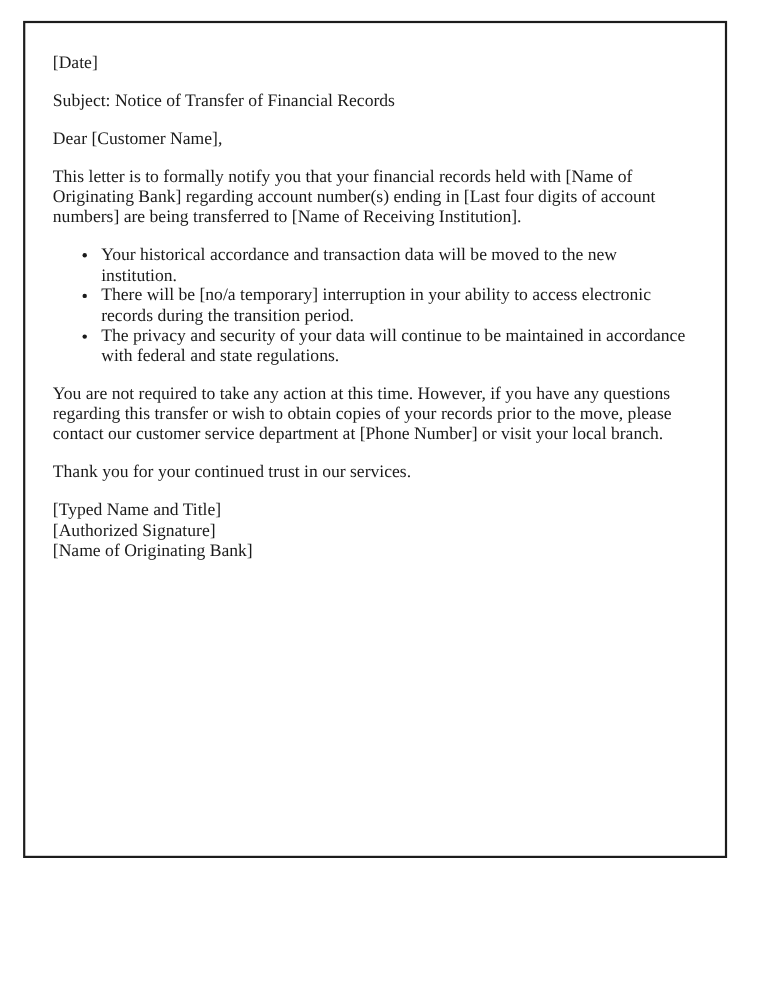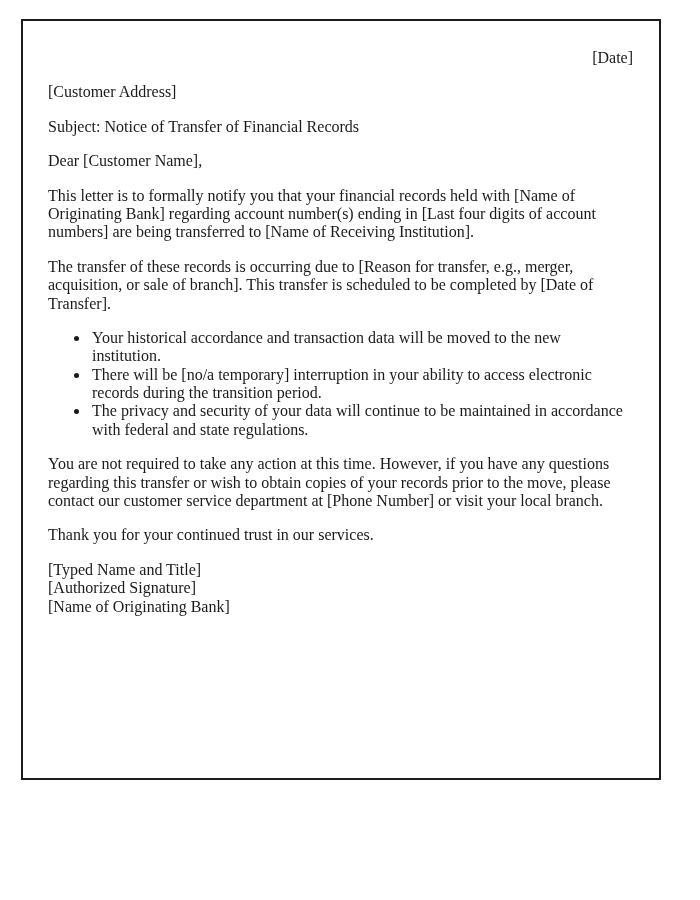--- a/index.html
+++ b/index.html
@@ -28,21 +28,20 @@
   }
   .letter-body {
     font-size: 16px;
     line-height: 1.15;
   }
   .letter-body p {
     margin: 16px 0;
   }
   .letter-body p:first-child {
     margin-top: 0;
-    text-align: right;
   }
   .line {
     display: block;
   }
   .subject {
     font-weight: normal;
   }
   ul.notice-list {
     margin: 16px 0;
     padding-left: 42px;
@@ -54,30 +53,28 @@
 </style>
 </head>
 <body>
 
 <div class="letter-frame">
   <div class="letter-body">
 
     <p>[Date]</p>
 
     <p>
-      <span class="line">[Customer Address]</span>
     </p>
 
     <p class="subject">Subject: Notice of Transfer of Financial Records</p>
 
     <p>Dear [Customer Name],</p>
 
     <p>This letter is to formally notify you that your financial records held with [Name of Originating Bank] regarding account number(s) ending in [Last four digits of account numbers] are being transferred to [Name of Receiving Institution].</p>
 
-    <p>The transfer of these records is occurring due to [Reason for transfer, e.g., merger, acquisition, or sale of branch]. This transfer is scheduled to be completed by [Date of Transfer].</p>
 
 
     <ul class="notice-list">
       <li>Your historical accordance and transaction data will be moved to the new institution.</li>
       <li>There will be [no/a temporary] interruption in your ability to access electronic records during the transition period.</li>
       <li>The privacy and security of your data will continue to be maintained in accordance with federal and state regulations.</li>
     </ul>
 
     <p>You are not required to take any action at this time. However, if you have any questions regarding this transfer or wish to obtain copies of your records prior to the move, please contact our customer service department at [Phone Number] or visit your local branch.</p>
 

